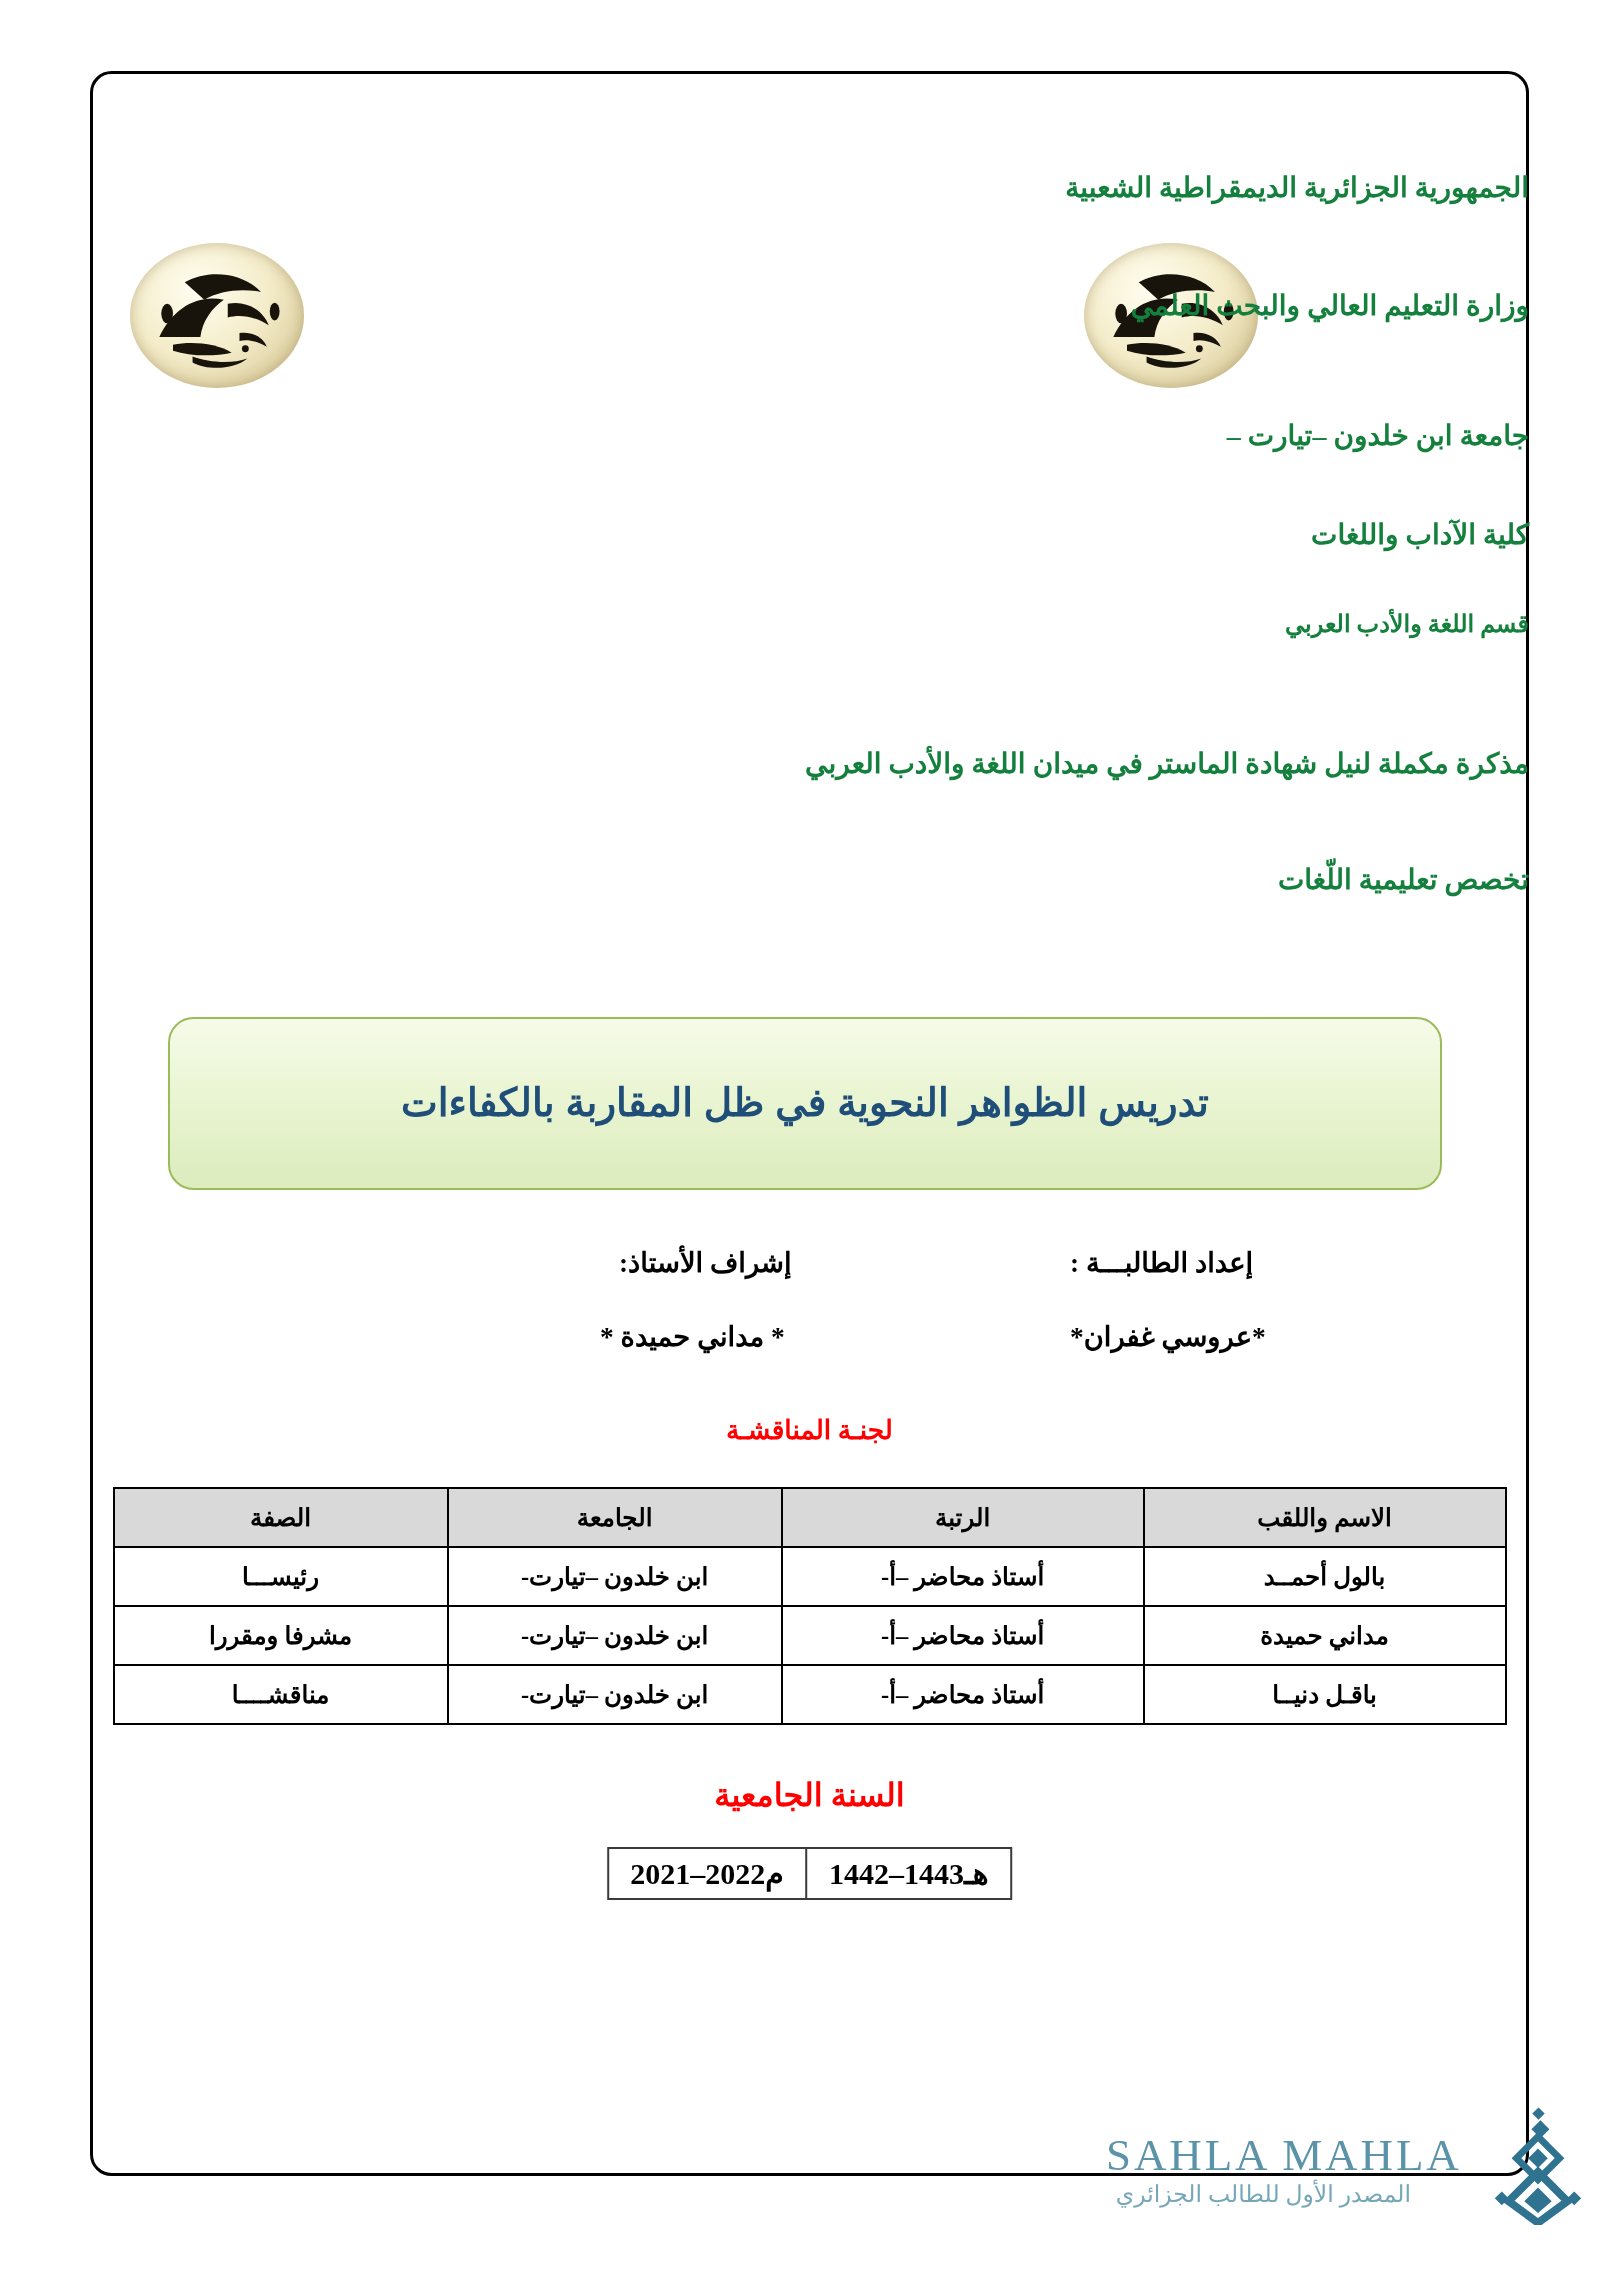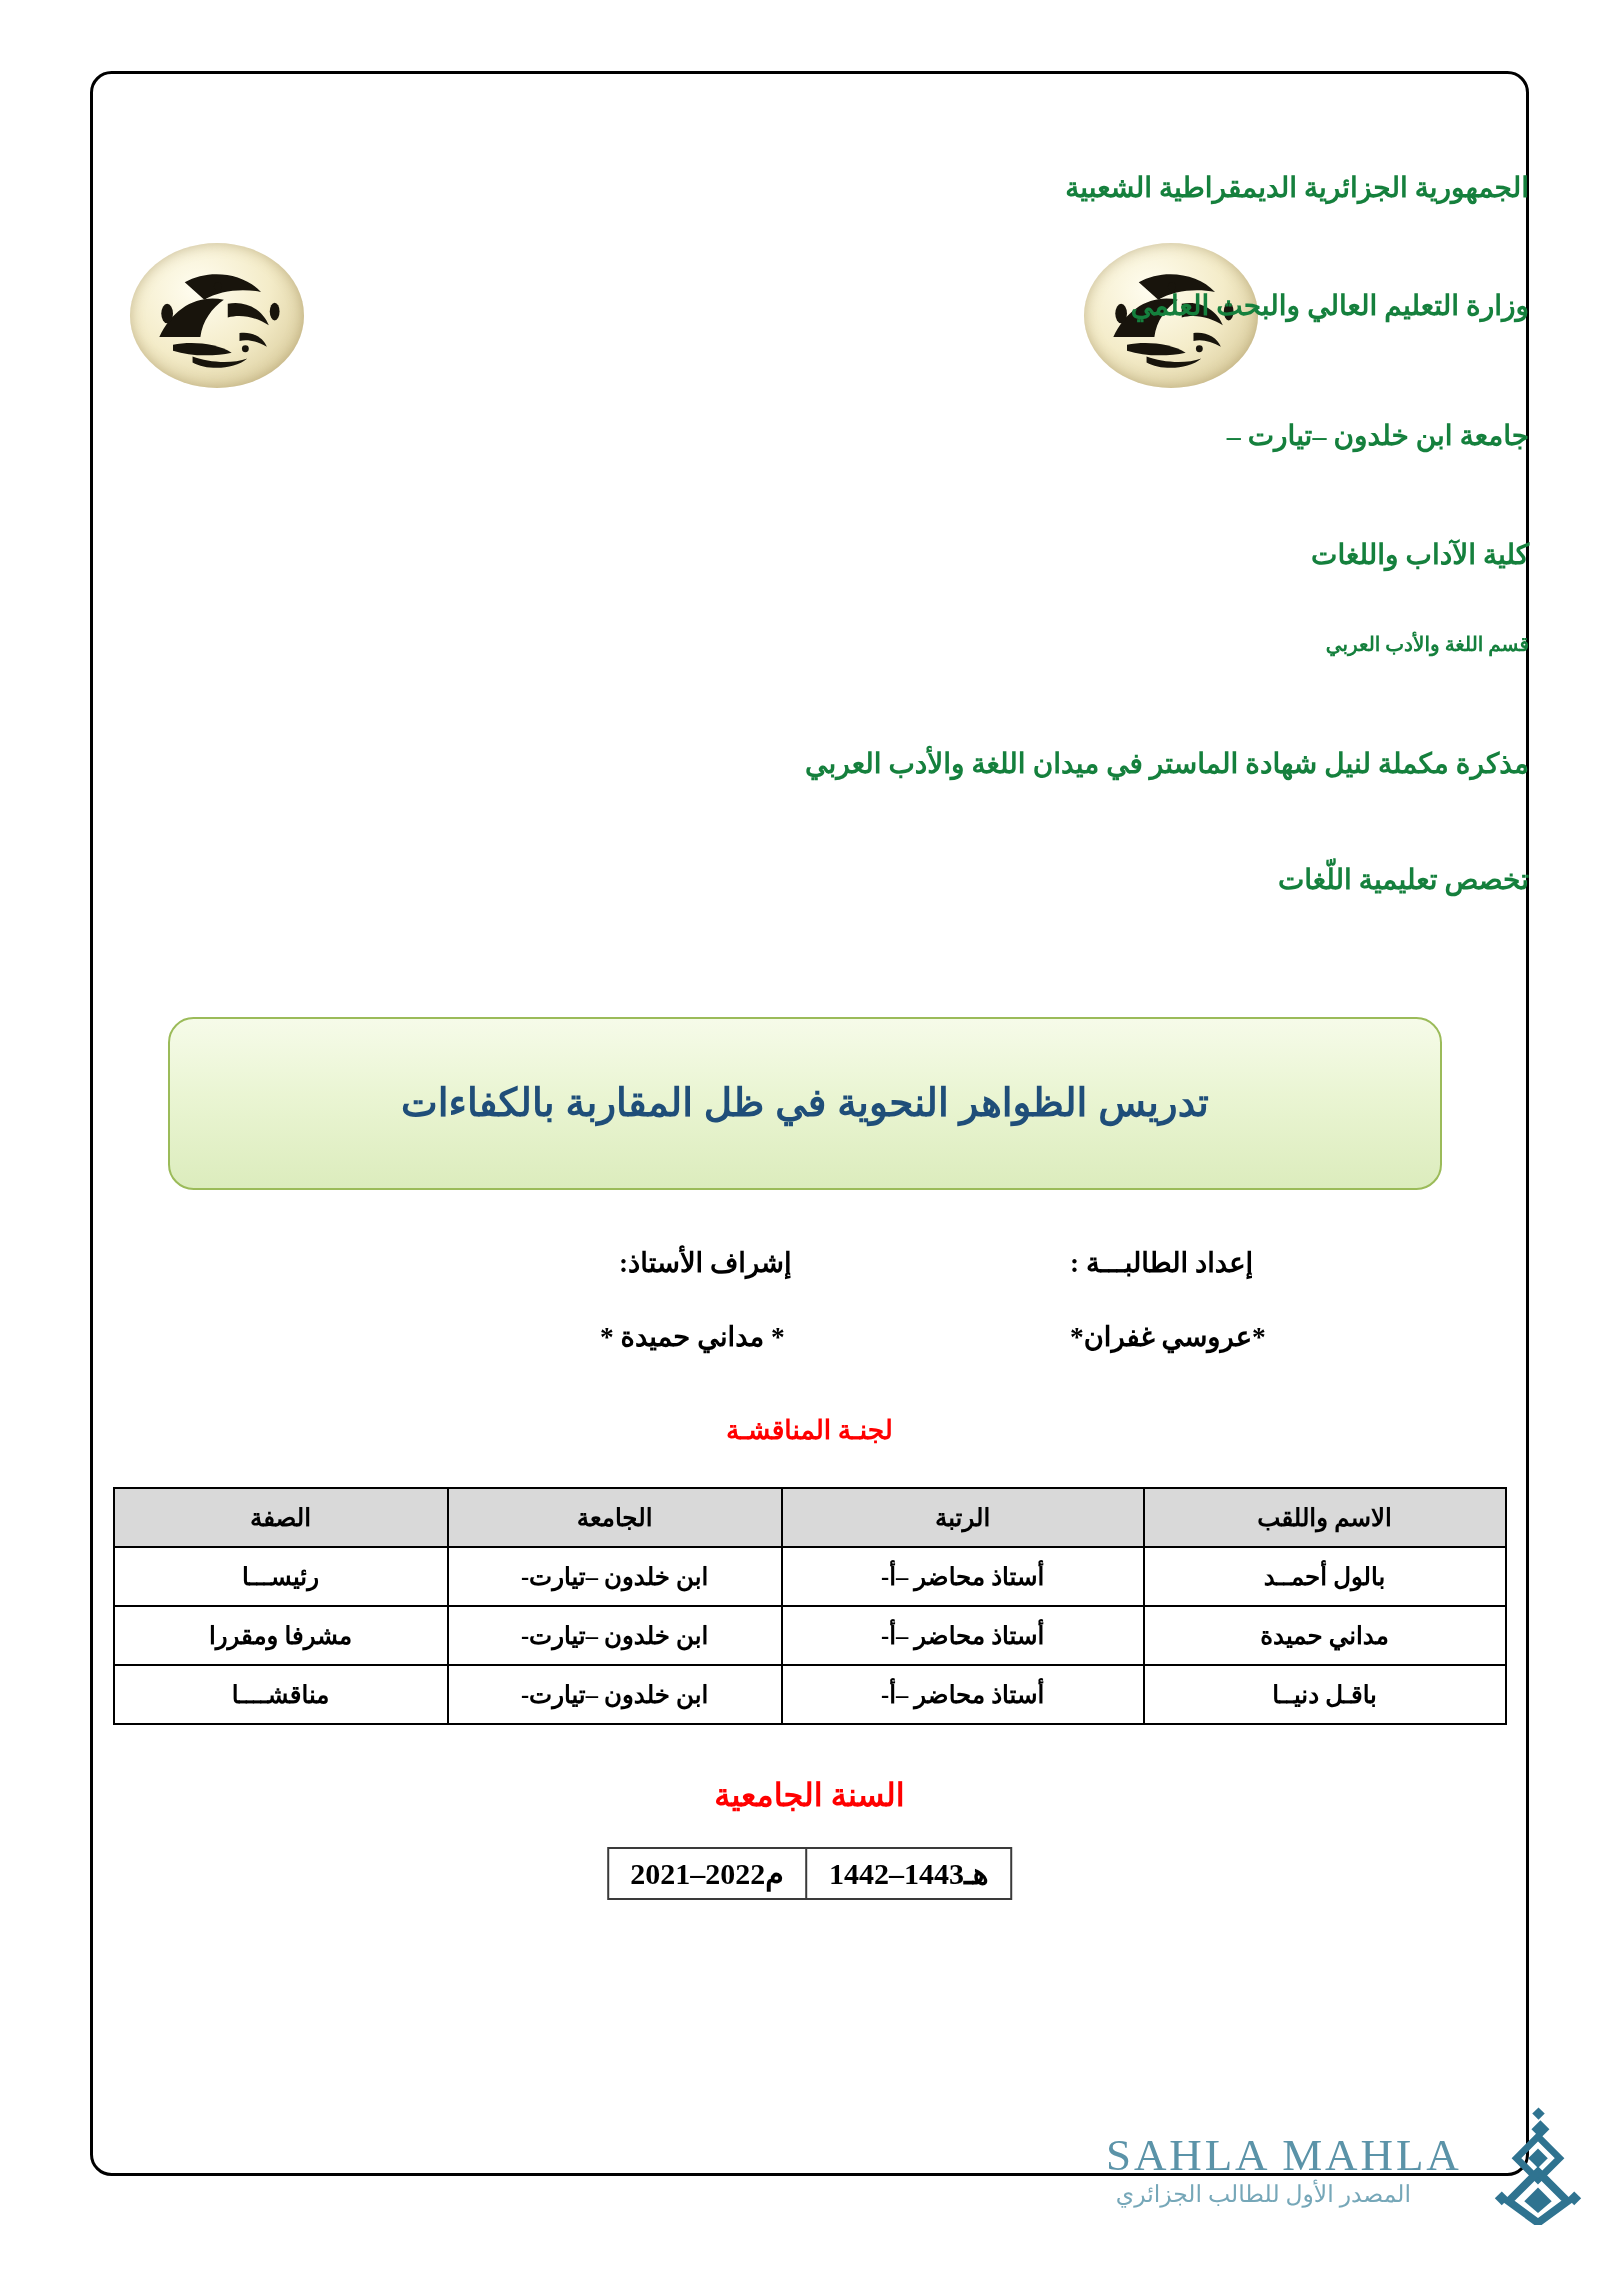--- a/index.html
+++ b/index.html
@@ -31,22 +31,22 @@
   .hdr-line{
     font-family:"Liberation Serif", serif;
     font-weight:bold;
     color:#15803d;
     text-align:right;
     direction:rtl;
   }
   .l-republic{position:absolute;left:0;right:0;top:100px;font-size:28px;}
   .l-ministry {position:absolute;left:0;right:0;top:218px;font-size:28px;}
   .l-univ     {position:absolute;left:0;right:0;top:348px;font-size:28px;}
-  .l-faculty  {position:absolute;left:0;right:0;top:447px;font-size:28px;margin-top:20px;}
-  .l-dept     {position:absolute;left:0;right:0;top:561px;font-size:20px;margin-left:16px;}
+  .l-faculty  {position:absolute;left:0;right:0;top:447px;font-size:28px;}
+  .l-dept     {position:absolute;left:0;right:0;top:539px;font-size:24px;margin-left:16px;}
   .l-memo     {position:absolute;left:0;right:0;top:676px;font-size:28px;}
   .l-spec     {position:absolute;left:0;right:0;top:792px;font-size:28px;}
 
   
   .logo{
     position:absolute;
     width:174px;height:145px;
     border-radius:50%;
     background:radial-gradient(ellipse at 38% 32%, #fffdf0 0%, #f4ecc9 48%, #ded1a3 78%, #c9b984 100%);
     box-shadow:inset 0 0 13.7px rgba(140,120,70,.45);

